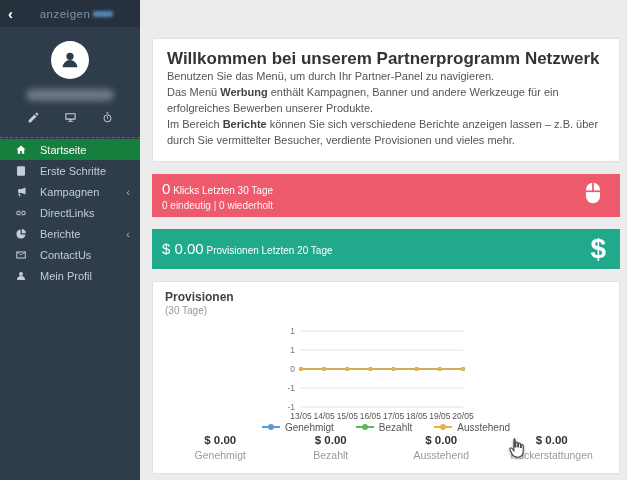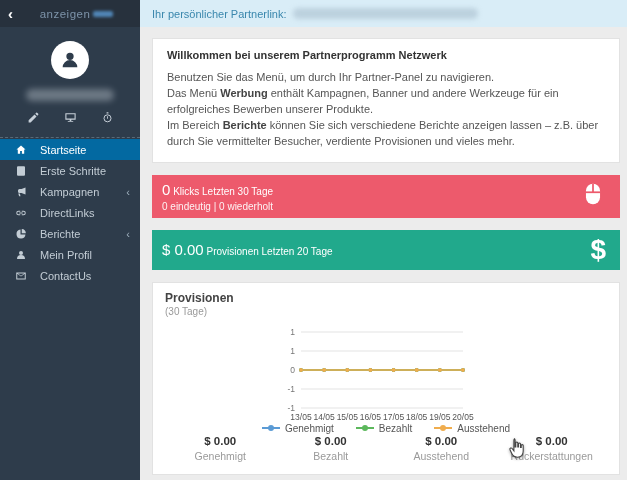--- a/index.html
+++ b/index.html
@@ -19,32 +19,32 @@
   .profile-icons { display:flex; justify-content:center; gap:24px; margin-top:10px; color:#c7d0d9; }
   .profile-icons .pi { width:13px; height:13px; cursor:pointer; }
   .profile-icons svg { width:13px; height:13px; display:block; }
   .sb-divider { border-top:1px dashed #5a6a77; margin-top:13px; }
   .menu { margin-top:1px; }
   .menu-item { position:relative; height:21px; display:flex; align-items:center; color:#c3cdd5; font-size:11px; cursor:pointer; }
   .menu-item .mi-icon { position:absolute; left:15px; width:12px; height:12px; display:flex; }
   .menu-item .mi-icon svg { width:12px; height:12px; }
   .menu-item .mi-label { margin-left:40px; }
   .menu-item .mi-chevron { position:absolute; right:10px; font-size:11px; color:#9fb0bd; }
-  .menu-item.active { background:#0369a1; color:#fff; }
+  .menu-item.active { background:#15803d; color:#fff; }
 
   
   .topbar { position:absolute; left:140px; top:0; width:487px; height:27px; background:#d9edf7; display:flex; align-items:center; padding-left:12px; font-size:11px; color:#3a87ad; z-index:1; }
   .link-blur { display:inline-block; width:185px; height:11px; border-radius:5px; background:#a9bfce; opacity:.6; filter:blur(2.5px); margin-left:6px; }
 
   
   .content { position:absolute; left:140px; top:27px; width:487px; height:453px; background:#ececec; padding:11px 7px 0 12px; }
   .card { background:#fff; border:1px solid #e2e2e2; }
 
   .welcome { padding:10px 14px 12px; }
-  .welcome h4 { font-size:11px; color:#333; font-weight:bold; margin-bottom:9px; }
+  .welcome h4 { font-size:17px; color:#333; font-weight:bold; }
   .welcome p { font-size:11px; color:#555; line-height:1.45; }
   .welcome p b { color:#444; }
 
   .stat-row { display:flex; gap:12px; margin-top:12px;flex-direction:column; }
   .stat-card { flex:1; height:44px; display:flex; align-items:center; justify-content:space-between; padding:6px 14px 6px 10px; color:#fff; cursor:default; }
   .stat-card.red { background:#ed5a6c; }
   .stat-card.green { background:#21a98c; }
   .stat-text .line1 { font-size:10px; }
   .stat-text .big { font-size:15px; font-weight:normal; }
   .stat-text .sub { font-size:10px; opacity:.92; margin-top:3px; }
@@ -154,40 +154,36 @@
               <path d="M11 3.05A9 9 0 1 0 20.95 13H11V3.05z"></path>
               <path d="M13.5 2.2a9 9 0 0 1 8.3 8.3h-8.3V2.2z"></path>
             </svg>
           </span>
           <span class="mi-label">Berichte</span>
           <span class="mi-chevron">‹</span>
         </div>
         <div class="menu-item">
           <span class="mi-icon">
             <svg viewBox="0 0 24 24" fill="currentColor">
+              <path d="M2.5 5h19v14h-19V5zm2 2.6V17h15V7.6L12 13 4.5 7.6zM5.8 7 12 11.4 18.2 7H5.8z"></path>
+            </svg>
+          </span>
+          <span class="mi-label">ContactUs</span>
+        </div>
+        <div class="menu-item">
+          <span class="mi-icon">
+            <svg viewBox="0 0 24 24" fill="currentColor">
               <path d="M12 4a4 4 0 1 1 0 8 4 4 0 0 1 0-8zm-8 16a8 8 0 0 1 16 0z"></path>
             </svg>
           </span>
           <span class="mi-label">Mein Profil</span>
-        </div>
-        <div class="menu-item">
-          <span class="mi-icon">
-            <svg viewBox="0 0 24 24" fill="currentColor">
-              <path d="M2.5 5h19v14h-19V5zm2 2.6V17h15V7.6L12 13 4.5 7.6zM5.8 7 12 11.4 18.2 7H5.8z"></path>
-            </svg>
-          </span>
-          <span class="mi-label">ContactUs</span>
         </div>
       </nav>
   </aside>
 
-  <header class="topbar">
-    <span>Ihr persönlicher Partnerlink:</span>
-    <span class="link-blur"></span>
-  </header>
 
   <main class="content">
 
     <section class="card welcome">
       <h4>Willkommen bei unserem Partnerprogramm Netzwerk</h4>
       <p id="welcome-lines"><span>Benutzen Sie das Menü, um durch Ihr Partner-Panel zu navigieren.</span><br><span>Das Menü </span><b>Werbung</b><span> enthält Kampagnen, Banner und andere Werkzeuge für ein erfolgreiches Bewerben unserer Produkte.</span><br><span>Im Bereich </span><b>Berichte</b><span> können Sie sich verschiedene Berichte anzeigen lassen – z.B. über durch Sie vermittelter Besucher, verdiente Provisionen und vieles mehr.</span></p>
     </section>
 
     <div class="stat-row">
       <div class="stat-card red">

